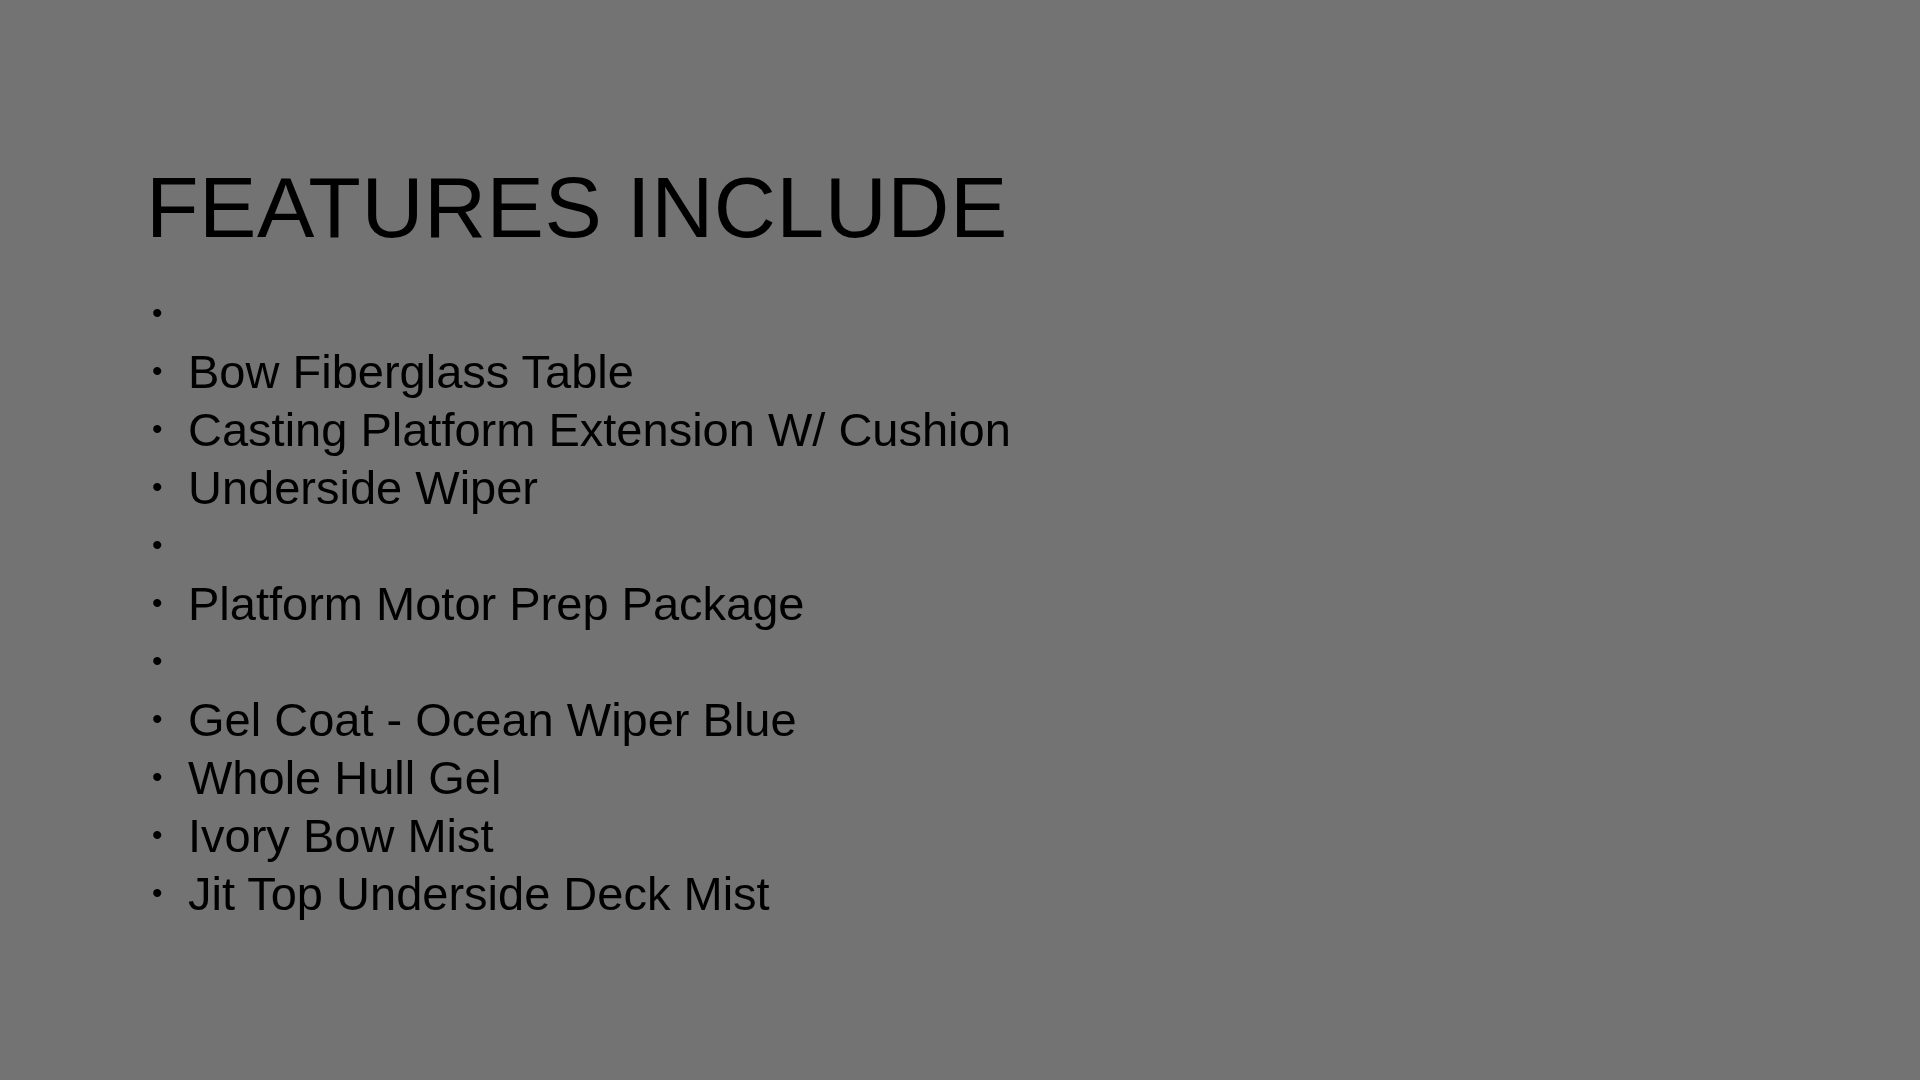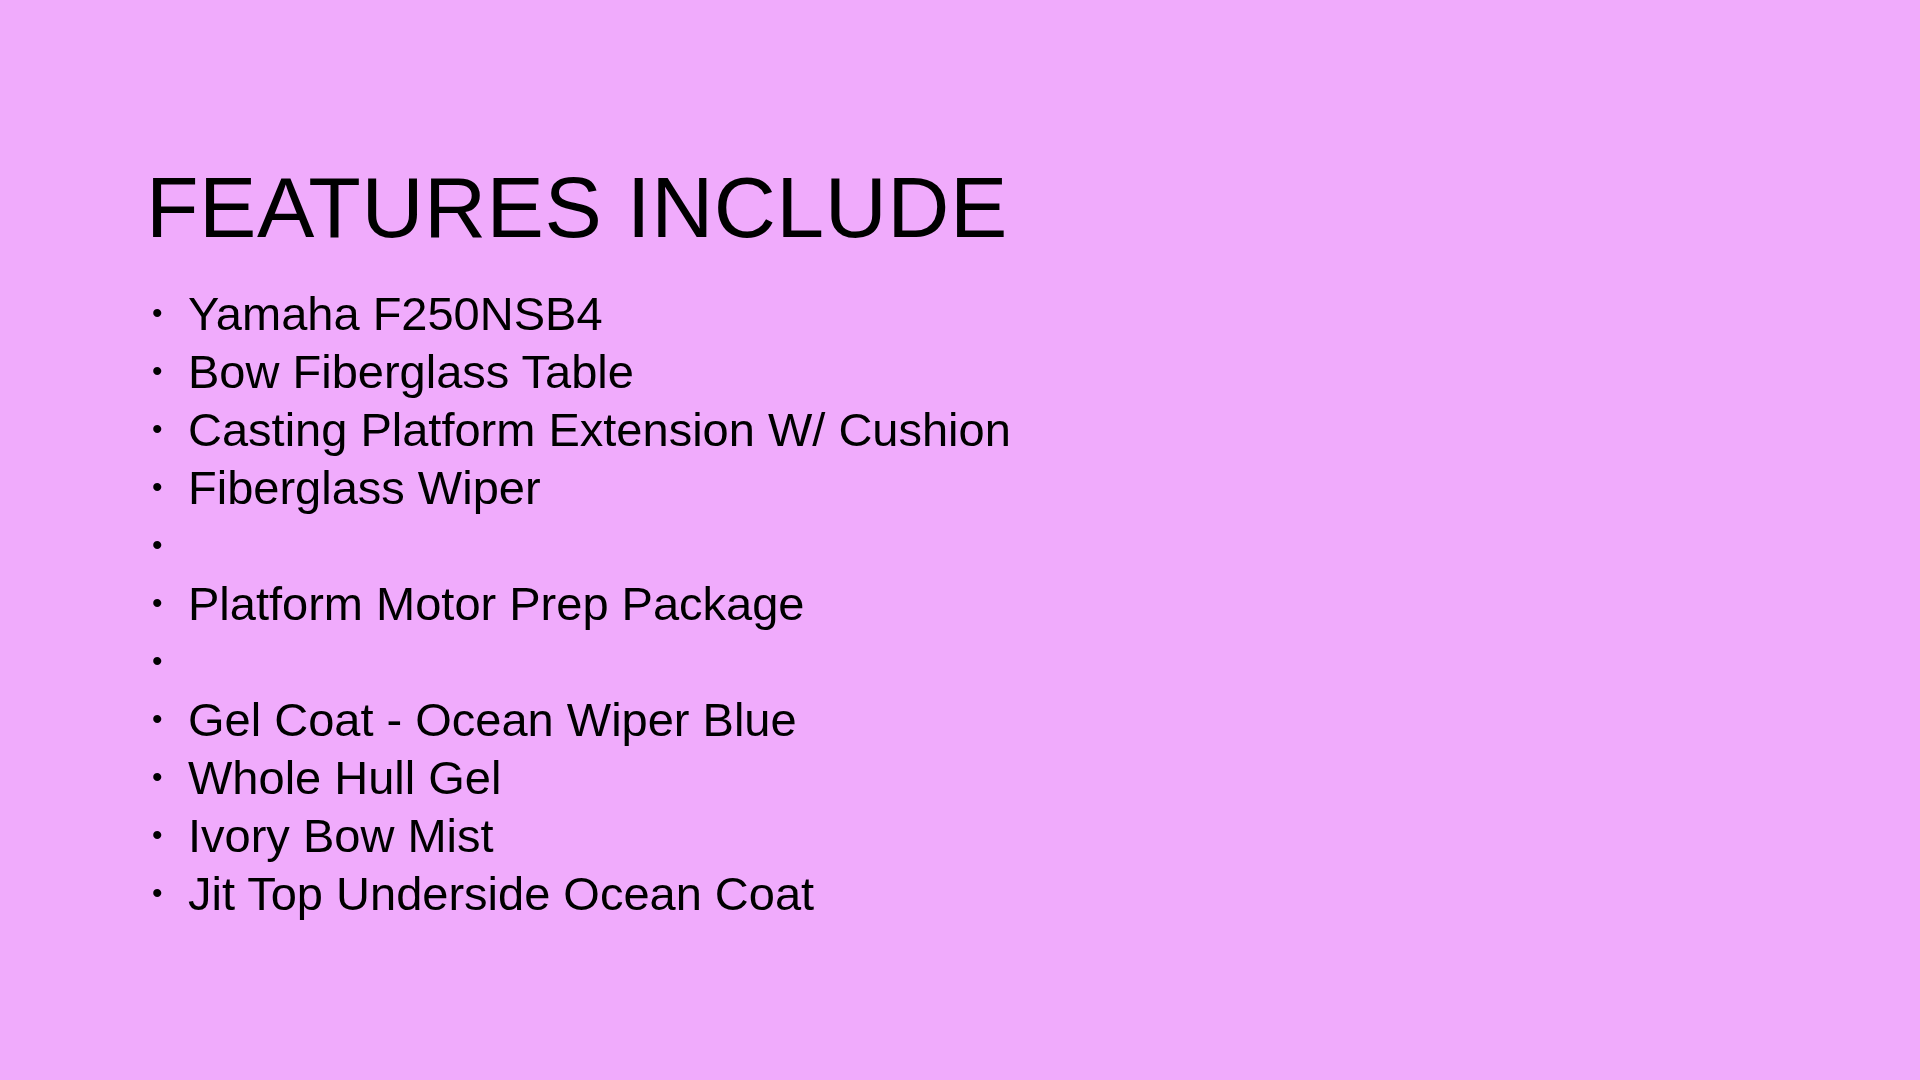--- a/index.html
+++ b/index.html
@@ -4,21 +4,21 @@
 <style>
   html, body {
     margin: 0;
     padding: 0;
     background: #ffffff;
   }
   .slide {
     position: relative;
     width: 1920px;
     height: 1080px;
-    background: #f0abfc;
+    background: #737373;
     overflow: hidden;
     font-family: "Liberation Sans", sans-serif;
     color: #000000;
   }
   .slide-title {
     position: absolute;
     left: 146px;
     top: 98px;
     font-size: 86px;
     font-weight: 300;
@@ -60,36 +60,35 @@
 <body>
 
 <div class="slide">
 
   <h1 class="slide-title">FEATURES INCLUDE</h1>
 
   <ul class="features-list">
 
       <li class="feature-item">
         <span class="bullet">•</span>
-        <span class="feature-text">Yamaha F250NSB4</span>
       </li>
 
       <li class="feature-item">
         <span class="bullet">•</span>
         <span class="feature-text">Bow Fiberglass Table</span>
       </li>
 
       <li class="feature-item">
         <span class="bullet">•</span>
         <span class="feature-text">Casting Platform Extension W/ Cushion</span>
       </li>
 
       <li class="feature-item">
         <span class="bullet">•</span>
-        <span class="feature-text">Fiberglass Wiper</span>
+        <span class="feature-text">Underside Wiper</span>
       </li>
 
       <li class="feature-item">
         <span class="bullet">•</span>
       </li>
 
       <li class="feature-item">
         <span class="bullet">•</span>
         <span class="feature-text">Platform Motor Prep Package</span>
       </li>
@@ -108,17 +107,17 @@
         <span class="feature-text">Whole Hull Gel</span>
       </li>
 
       <li class="feature-item">
         <span class="bullet">•</span>
         <span class="feature-text">Ivory Bow Mist</span>
       </li>
 
       <li class="feature-item">
         <span class="bullet">•</span>
-        <span class="feature-text">Jit Top Underside Ocean Coat</span>
+        <span class="feature-text">Jit Top Underside Deck Mist</span>
       </li>
     </ul>
 
 </div>
 
 </body></html>

